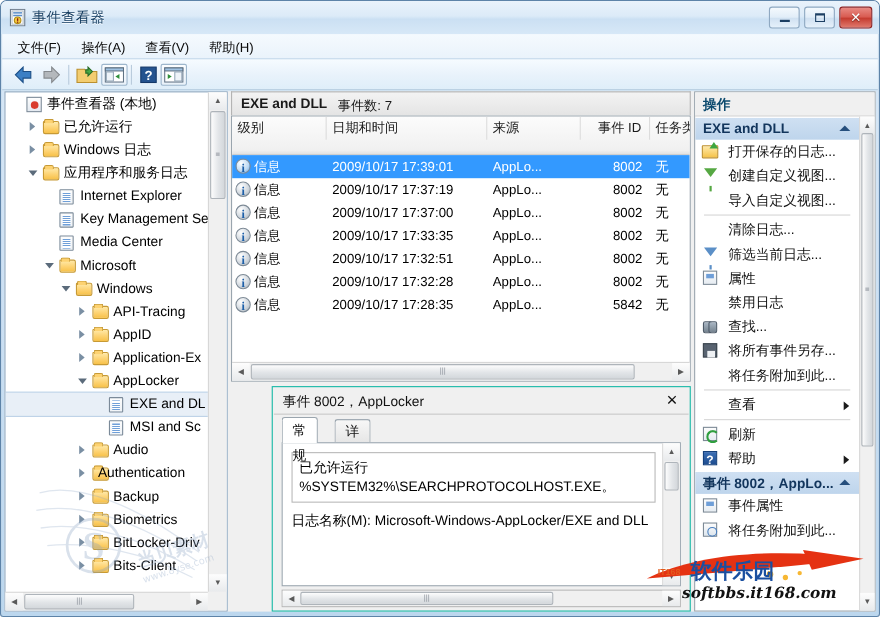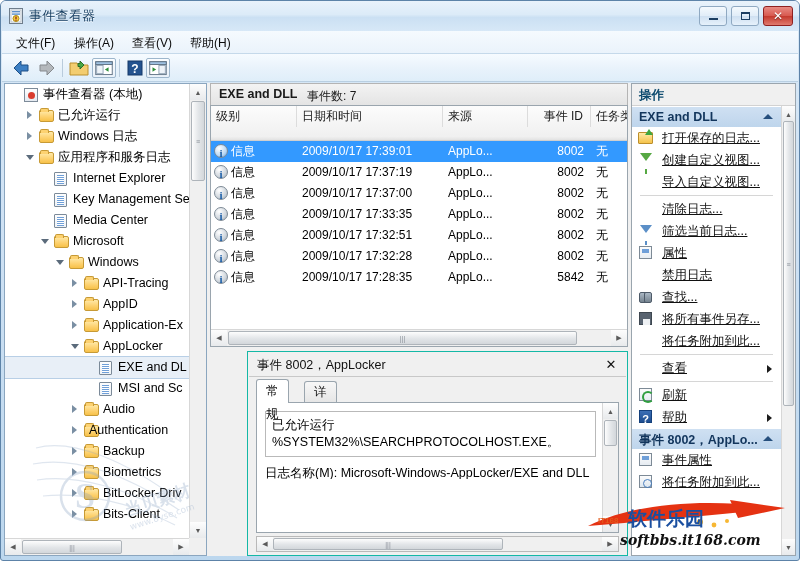--- a/index.html
+++ b/index.html
@@ -309,21 +309,21 @@
   }
   .act-group-hdr .gh-chev {
     position:absolute; right:8px; top:7px;
     border-left:5px solid transparent; border-right:5px solid transparent;
     border-bottom:5px solid #264f7d;
   }
   .act-item {
     position: relative; height: 22px; line-height: 22px;
     font-size: 12.5px; color:#111; cursor: default; white-space:nowrap;
   }
-  .act-item .ai-label { position:absolute; left:30px; top:0;text-decoration:underline; }
+  .act-item .ai-label { position:absolute; left:30px; top:0; }
   .act-item .ai-icon { position:absolute; left:6px; top:3px; width:16px; height:16px; }
   .act-item .ai-arrow {
     position:absolute; right:9px; top:8px;
     border-top:4px solid transparent; border-bottom:4px solid transparent;
     border-left:5px solid #1b1b1b;
   }
   .act-sep {
     position: relative; height: 1px; margin: 2px 8px 2px 8px; background:#d6d6d6;
   }
 

